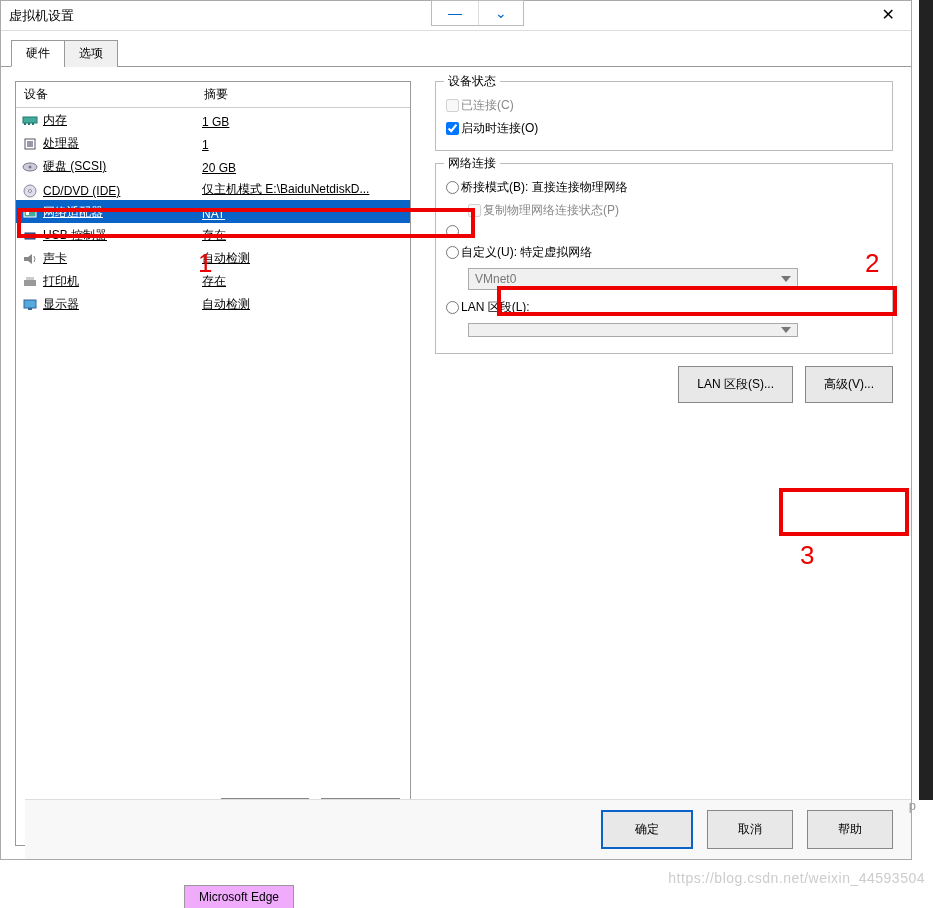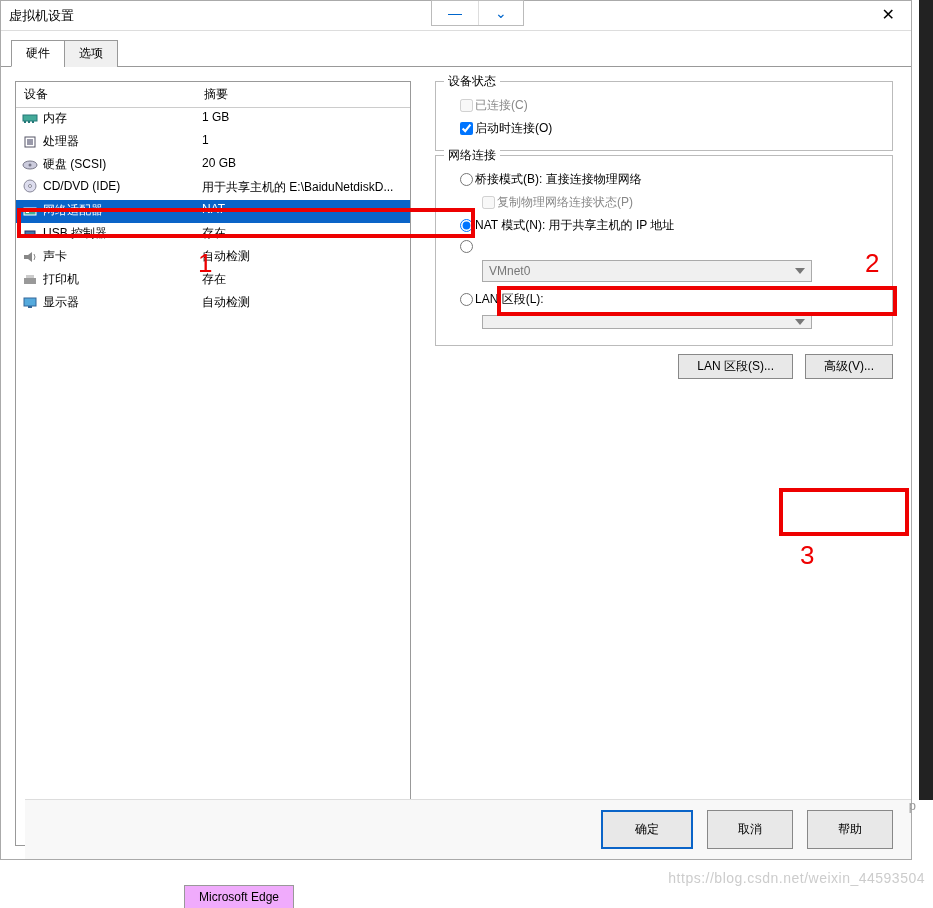--- a/index.html
+++ b/index.html
@@ -85,50 +85,51 @@
       overflow: hidden;
     }
     .dev-header {
       display: flex;
       padding: 4px 8px;
       border-bottom: 1px solid #ccc;
     }
     .dev-header .col1 { width: 180px; }
     .dev-row {
       display: flex;
-      align-items: flex-start;
+      align-items: flex-end;
       padding: 2px 6px;
       cursor: pointer;
       height: 23px;
+      text-decoration: underline;
     }
     .dev-row .col1 { width: 180px; display: flex; align-items: center; gap: 5px; }
     .dev-row.selected { background: #0a64c8; color: #fff; }
     .dev-icon { width: 16px; height: 14px; display: inline-block; flex-shrink:0; }
     .left-buttons {
       display: flex;
       justify-content: flex-end;
       gap: 12px;
       padding: 10px;
     }
     .btn-std {
-      padding: 3px 18px;
+      padding: 9px 18px;
       border: 1px solid #888;
       background: #e8e8e8;
       cursor: pointer;
       font-family: inherit;
       font-size: 12px;
     }
     .right-panel {
       flex: 1;
       padding: 0 4px;
     }
     .group {
       border: 1px solid #bbb;
-      margin-bottom: 4px;
-      padding: 12px 10px 10px 24px;
+      margin-bottom: 12px;
+      padding: 12px 10px 10px 10px;
       position: relative;
     }
     .group-title {
       position: absolute;
       top: -9px;
       left: 8px;
       background: #fff;
       padding: 0 4px;
     }
     .chk-row, .radio-row {
@@ -291,21 +292,21 @@
           <span>20 GB</span>
         </div>
         <div class="dev-row">
           <span class="col1">
               <span class="dev-icon"><svg viewBox="0 0 16 14">
                   <circle cx="8" cy="7" r="6" fill="#dde" stroke="#889"></circle>
                   <circle cx="8" cy="7" r="1.5" fill="#fff" stroke="#889"></circle>
                 </svg></span>
               <span>CD/DVD (IDE)</span>
             </span>
-          <span>用于共享主机的 E:\BaiduNetdiskD...</span>
+          <span>仅主机模式 E:\BaiduNetdiskD...</span>
         </div>
         <div class="dev-row selected">
           <span class="col1">
               <span class="dev-icon"><svg viewBox="0 0 16 14">
                   <rect x="2" y="4" width="12" height="7" fill="#4a9" stroke="#fff"></rect>
                   <rect x="4" y="6" width="3" height="3" fill="#fff"></rect>
                 </svg></span>
               <span>网络适配器</span>
             </span>
           <span>NAT</span>
@@ -373,25 +374,25 @@
         <span class="group-title">网络连接</span>
         <label class="radio-row">
           <input type="radio" name="netmode" style="">
           <span>桥接模式(B): 直接连接物理网络</span>
         </label>
         <label class="chk-row indent disabled">
           <input type="checkbox" disabled="" style="">
           <span>复制物理网络连接状态(P)</span>
         </label>
         <label class="radio-row">
-          <input type="radio" name="netmode" checked="" style="">
-          <span>NAT 模式(N): 用于共享主机的 IP 地址</span>
+          <input type="radio" name="netmode" style="">
         </label>
         <label class="radio-row">
           <input type="radio" name="netmode" style="">
+          <span>自定义(U): 特定虚拟网络</span>
         </label>
         <div class="select-box">
           <span>VMnet0</span>
           <span class="chevron"></span>
         </div>
         <label class="radio-row">
           <input type="radio" name="netmode" style="">
           <span>LAN 区段(L):</span>
         </label>
         <div class="select-box">

